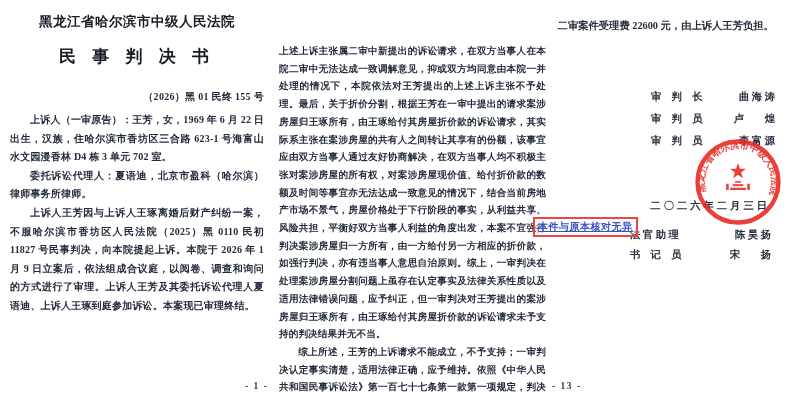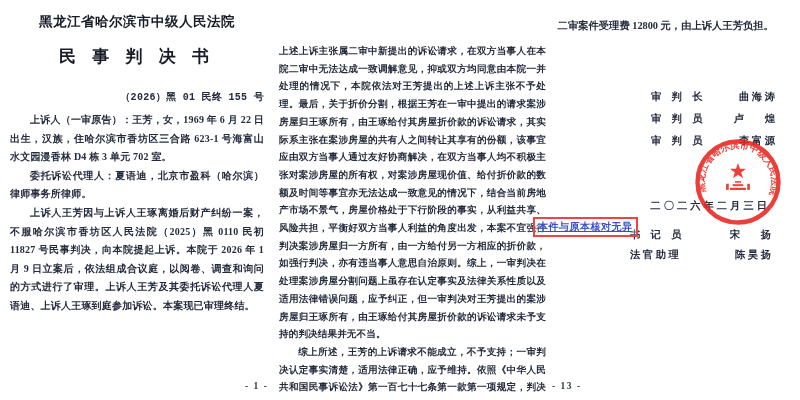--- a/index.html
+++ b/index.html
@@ -5,21 +5,21 @@
   html,body{margin:0;padding:0;background:#ffffff;}
   .canvas{
     position:relative;width:800px;height:400px;background:#ffffff;overflow:hidden;
     font-family:"Liberation Serif","DejaVu Serif",serif;
     font-weight:700;color:#232b3c;
   }
   
   .page1{position:absolute;left:10px;top:13px;width:254px;}
   .p1-title{font-size:13.5px;text-align:center;letter-spacing:.5px;color:#171c27;white-space:nowrap;}
   .p1-doctype{font-size:17px;text-align:center;letter-spacing:6px;margin-top:14px;color:#171c27;white-space:nowrap;}
-  .p1-caseno{font-size:10px;text-align:right;margin-top:22px;letter-spacing:.3px;font-family:Liberation Mono, monospace;}
+  .p1-caseno{font-size:10px;text-align:right;margin-top:22px;letter-spacing:.3px;}
   .p1-body{margin-top:7px;}
   .p1-body p{margin:0;font-size:10px;line-height:18.6px;text-align:justify;text-indent:2em;letter-spacing:.2px;}
   
   .page13{position:absolute;left:279px;top:2px;width:267px;margin-top:40px;}
   .page13 p{margin:0;font-size:9.6px;line-height:17.7px;text-align:justify;text-indent:2em;letter-spacing:.1px;}
   .page13 p.cont{text-indent:0;}
   
   .page14{position:absolute;left:537px;top:0;width:240px;height:400px;}
   .p14-body{position:absolute;top:15px;left:0;right:2px;}
   .p14-body p{margin:0;font-size:10.3px;line-height:21.5px;text-align:justify;text-indent:2em;}
@@ -59,21 +59,21 @@
 
   <div class="page13">
     <p class="cont">上述上诉主张属二审中新提出的诉讼请求，在双方当事人在本院二审中无法达成一致调解意见，抑或双方均同意由本院一并处理的情况下，本院依法对王芳提出的上述上诉主张不予处理。最后，关于折价分割，根据王芳在一审中提出的请求案涉房屋归王琢所有，由王琢给付其房屋折价款的诉讼请求，其实际系主张在案涉房屋的共有人之间转让其享有的份额，该事宜应由双方当事人通过友好协商解决，在双方当事人均不积极主张对案涉房屋的所有权，对案涉房屋现价值、给付折价款的数额及时间等事宜亦无法达成一致意见的情况下，结合当前房地产市场不景气，房屋价格处于下行阶段的事实，从利益共享、风险共担，平衡好双方当事人利益的角度出发，本案不宜强行判决案涉房屋归一方所有，由一方给付另一方相应的折价款，如强行判决，亦有违当事人意思自治原则。综上，一审判决在处理案涉房屋分割问题上虽存在认定事实及法律关系性质以及适用法律错误问题，应予纠正，但一审判决对王芳提出的案涉房屋归王琢所有，由王琢给付其房屋折价款的诉讼请求未予支持的判决结果并无不当。</p>
     <p>综上所述，王芳的上诉请求不能成立，不予支持；一审判决认定事实清楚，适用法律正确，应予维持。依照《中华人民共和国民事诉讼法》第一百七十七条第一款第一项规定，判决如下：</p>
     <p>驳回上诉，维持原判。</p>
   </div>
   <div class="pagenum pn13">- 13 -</div>
 
   <div class="page14">
     <div class="p14-body">
-      <p>二审案件受理费 12800 元，由上诉人王芳负担。</p>
+      <p>二审案件受理费 22600 元，由上诉人王芳负担。</p>
     </div>
 
     <div class="sig-block">
       <div class="sig-row">
         <span>审　判　长</span>
         <span>曲 海 涛</span>
       </div>
       <div class="sig-row">
         <span>审　判　员</span>
         <span>卢　　煌</span>
@@ -81,26 +81,26 @@
       <div class="sig-row">
         <span>审　判　员</span>
         <span>李 富 源</span>
       </div>
     </div>
 
     <div class="date-line">二〇二六年二月三日</div>
 
     <div class="staff-block">
       <div class="staff-row">
+        <span>法 官 助 理</span>
+        <span>陈 昊 扬</span>
+      </div>
+      <div class="staff-row">
         <span>书　记　员</span>
         <span>宋　　扬</span>
-      </div>
-      <div class="staff-row">
-        <span>法 官 助 理</span>
-        <span>陈 昊 扬</span>
       </div>
     </div>
   </div>
 
   <div class="stamp">本件与原本核对无异</div>
 
   <svg class="seal" viewBox="0 0 100 100" aria-hidden="true">
     <circle cx="50" cy="50" r="46" fill="none" stroke="#e8251f" stroke-width="5"></circle>
     <path id="seal-arc" d="M 13.8 63.2 A 38.5 38.5 0 1 1 86.2 63.2" fill="none"></path>
     <text font-size="10.5" fill="#e8251f" font-weight="bold" letter-spacing="0">

